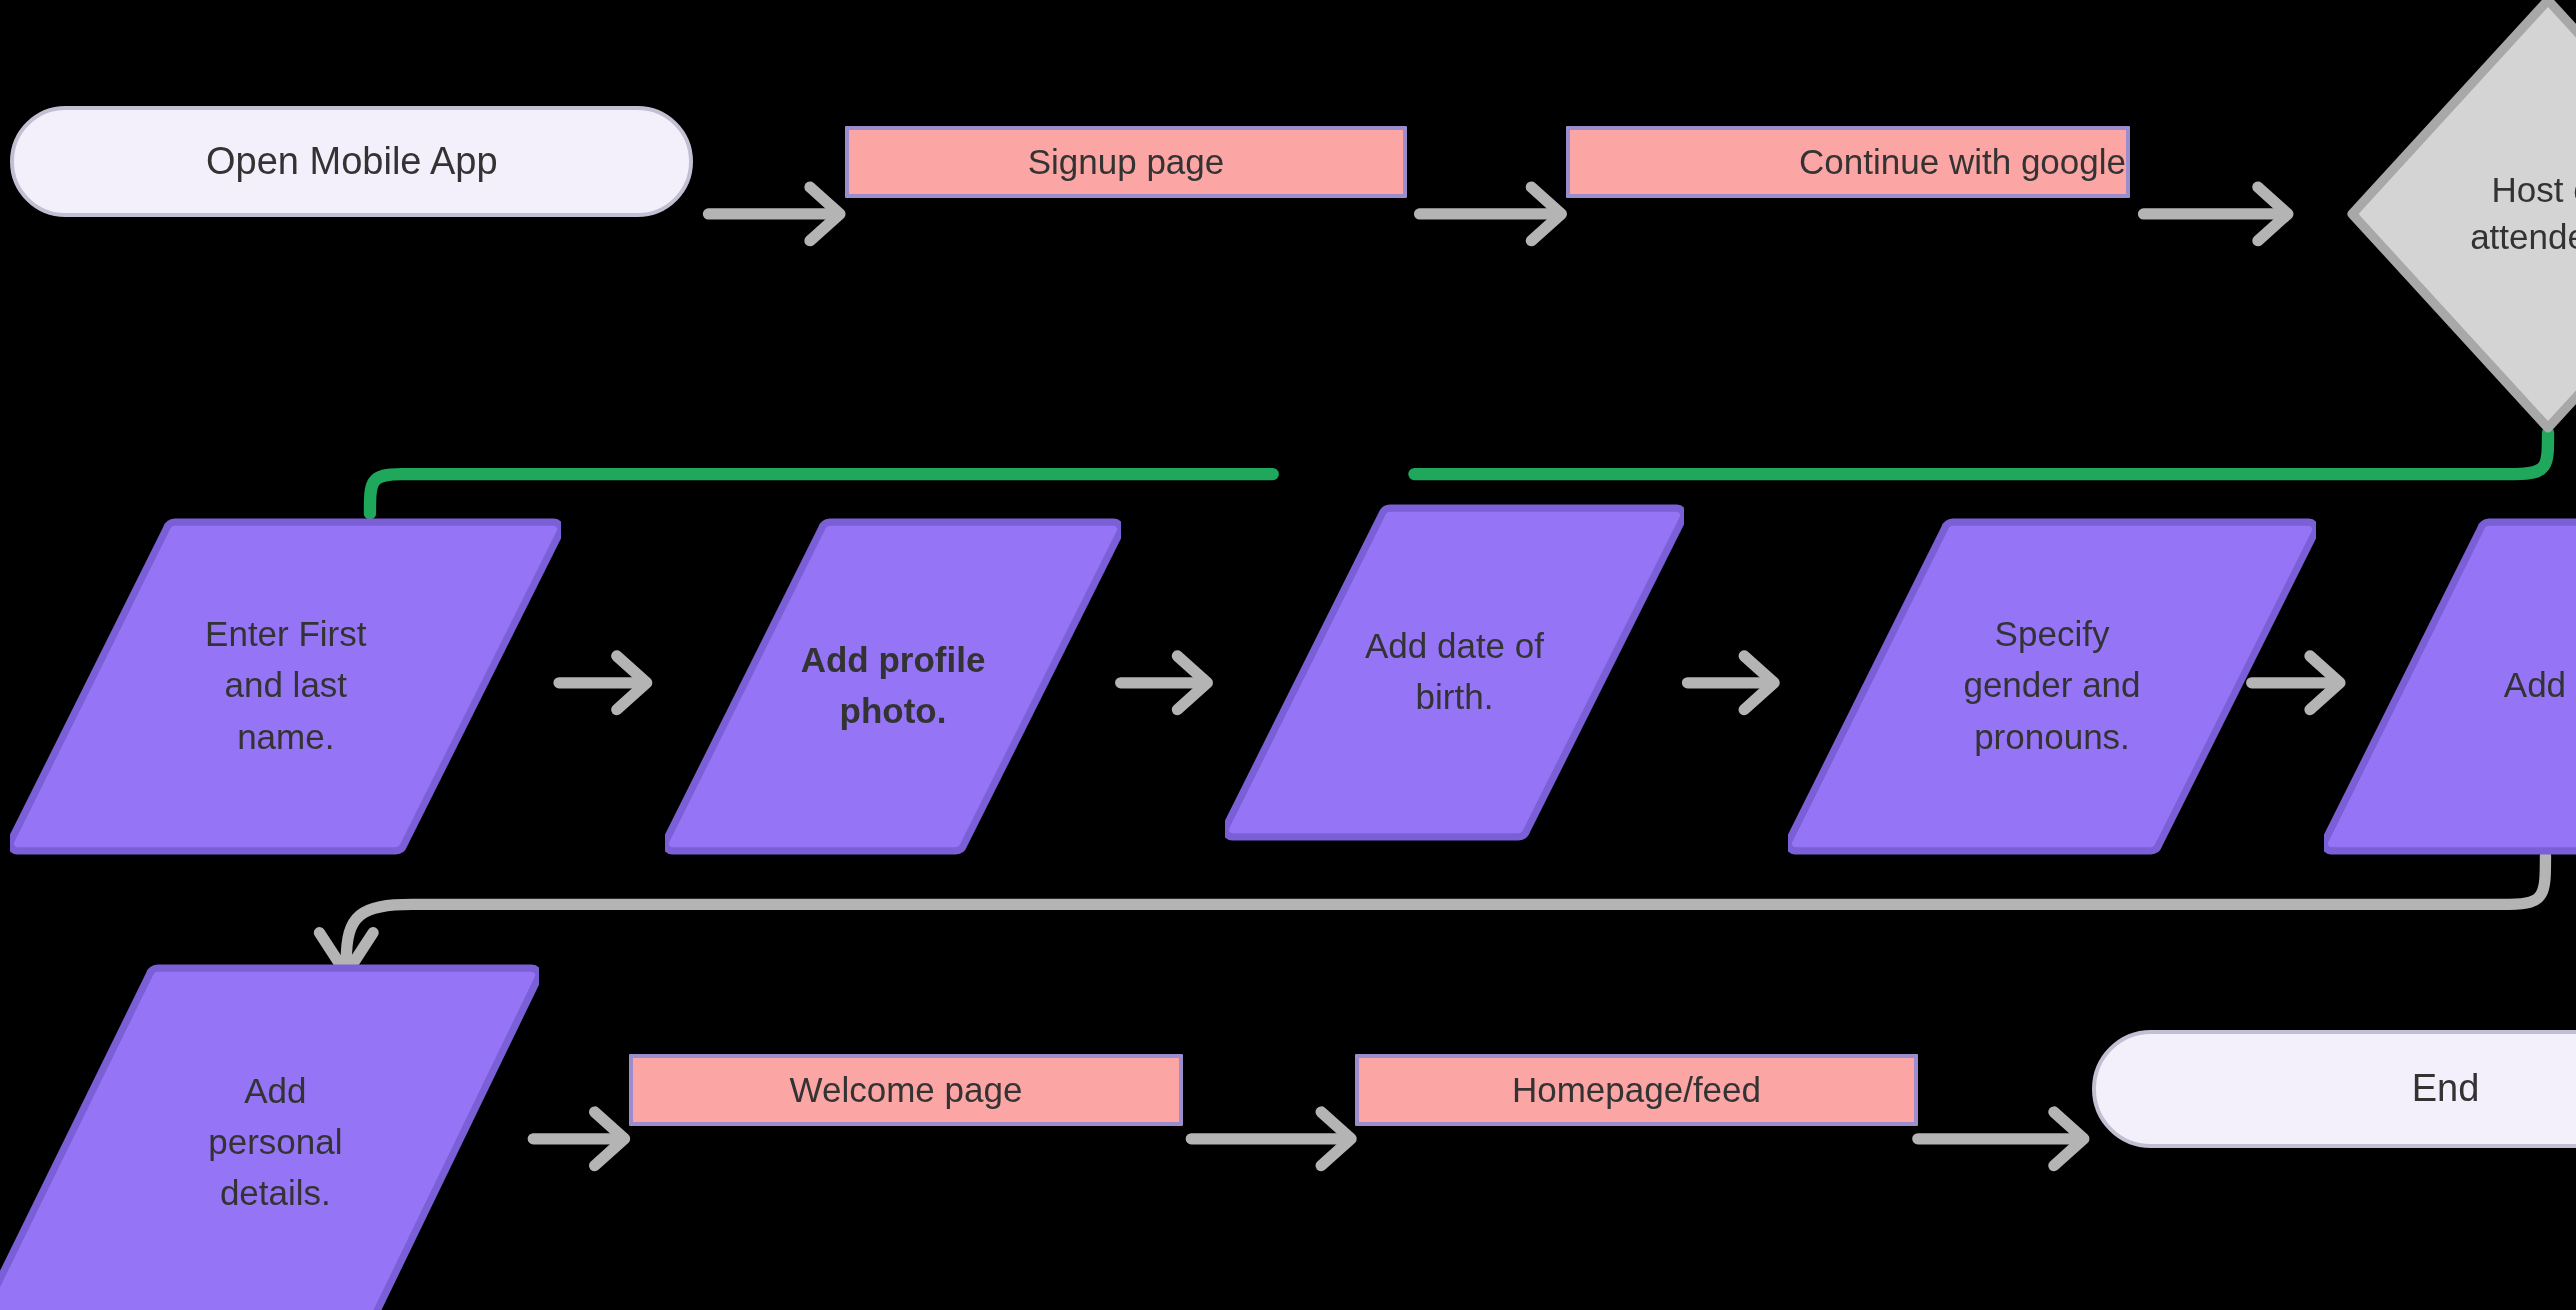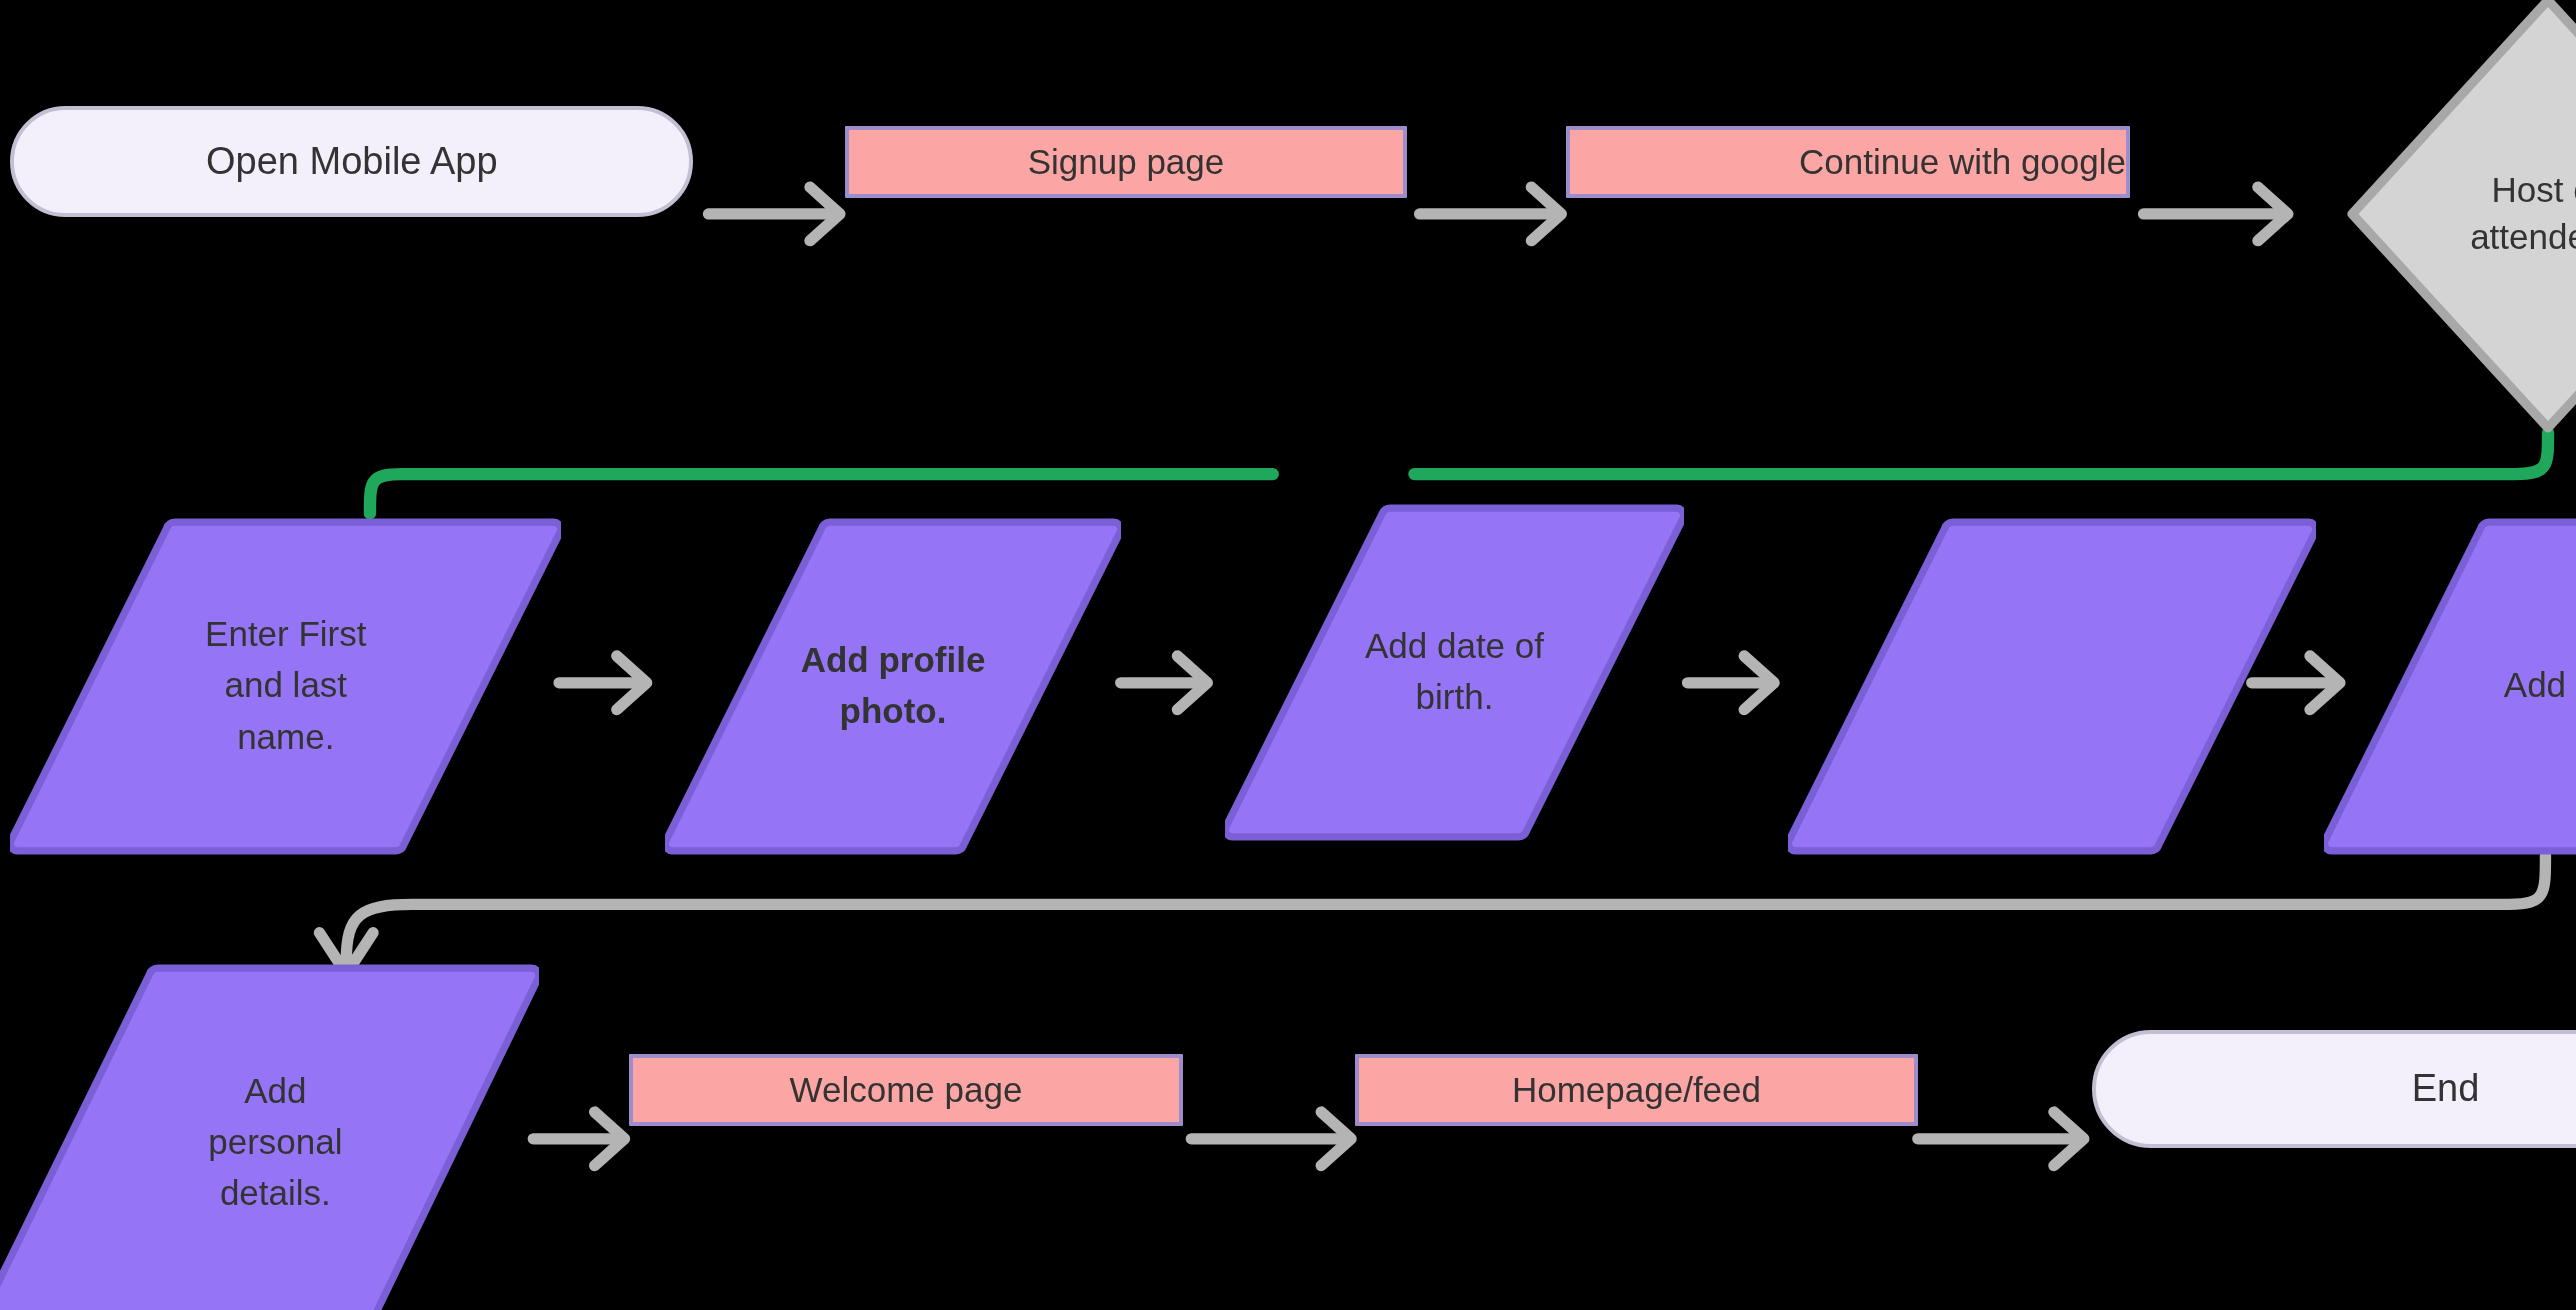--- a/index.html
+++ b/index.html
@@ -217,20 +217,25 @@
       <div>Add date of</div>
       <div>birth.</div>
     </div>
   </div>
 
   <div class="node io" style="left:1788px; top:515px; width:528px; height:340px;">
     <svg class="para-shape" viewBox="0 0 1025 660" preserveAspectRatio="none">
       <path d="M 320,14 L 1011,14 a 14,14 0 0 1 13,18 L 720,640 a 18,18 0 0 1 -16,12 L 14,652
                a 14,14 0 0 1 -13,-18 L 304,26 a 18,18 0 0 1 16,-12 Z" fill="#9575f5" stroke="#7a5fd6" stroke-width="14" stroke-linejoin="round"></path>
     </svg>
+    <div class="io-label">
+      <div>Specify</div>
+      <div>gender and</div>
+      <div>pronouns.</div>
+    </div>
   </div>
 
   <div class="node io" style="left:2324px; top:515px; width:562px; height:340px;">
     <svg class="para-shape" viewBox="0 0 1090 660" preserveAspectRatio="none">
       <path d="M 320,14 L 1076,14 a 14,14 0 0 1 13,18 L 785,640 a 18,18 0 0 1 -16,12 L 14,652
                a 14,14 0 0 1 -13,-18 L 304,26 a 18,18 0 0 1 16,-12 Z" fill="#9575f5" stroke="#7a5fd6" stroke-width="14" stroke-linejoin="round"></path>
     </svg>
     <div class="io-label">Add location.</div>
   </div>
 

